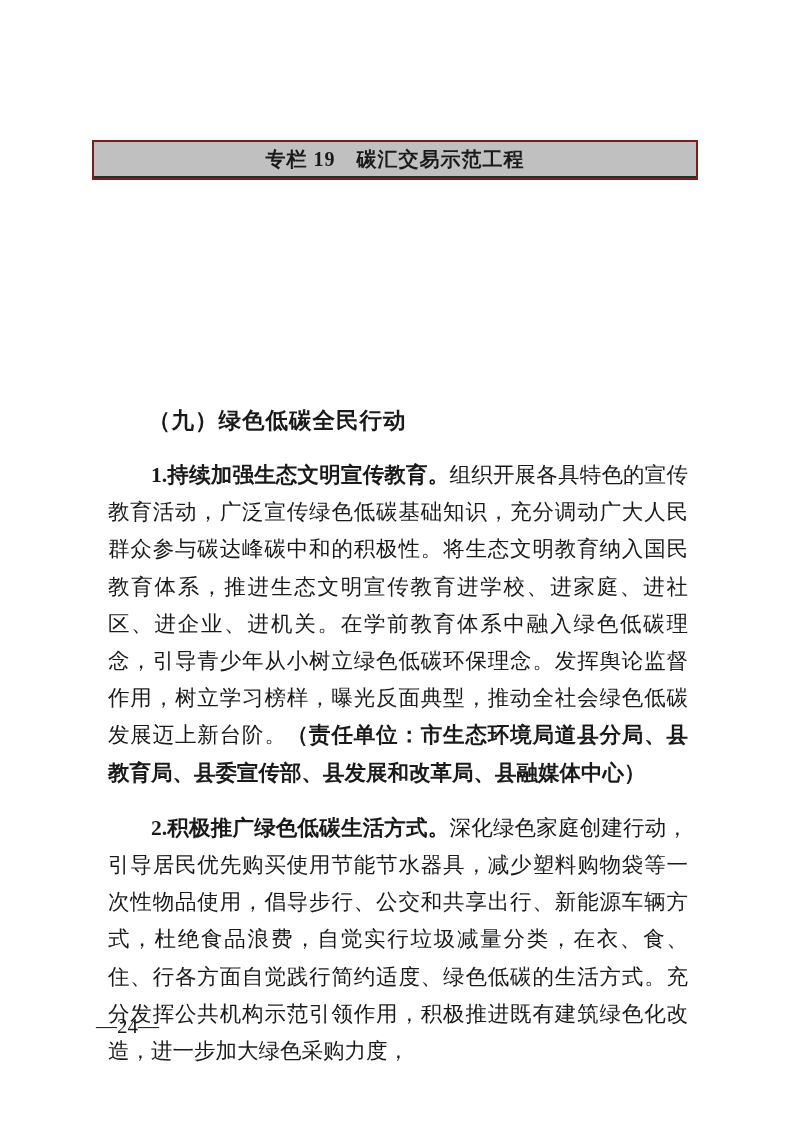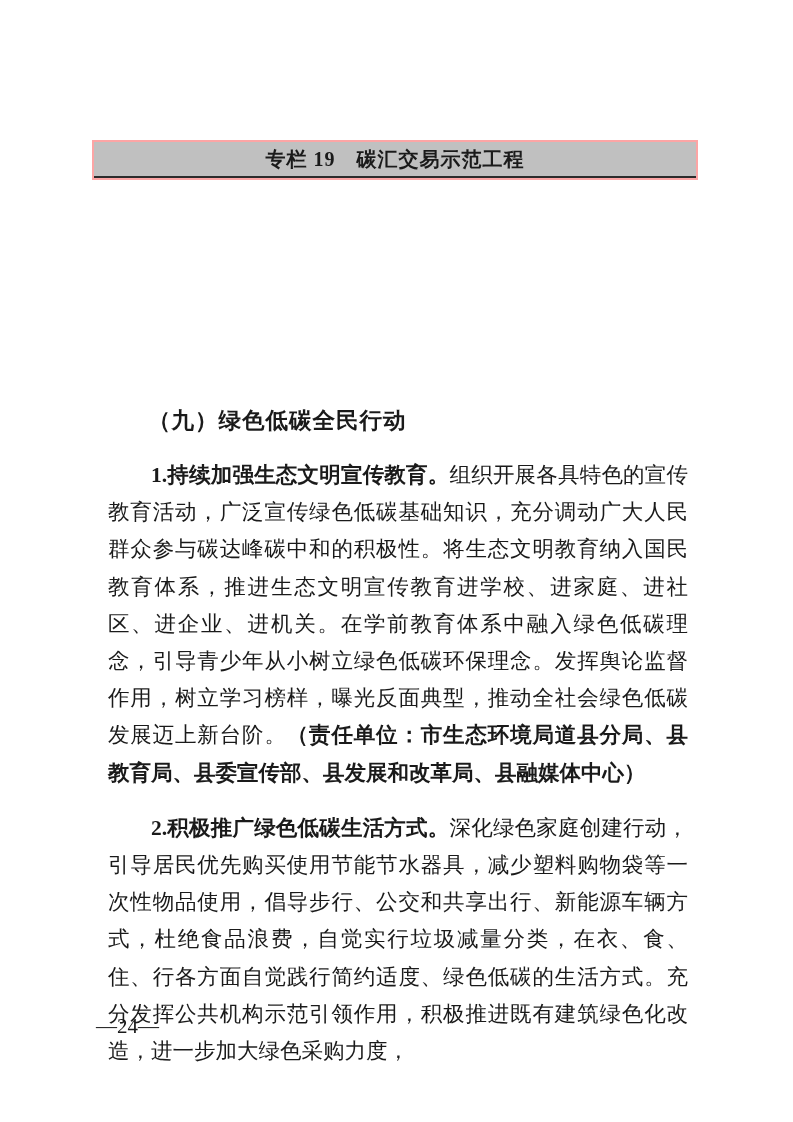--- a/index.html
+++ b/index.html
@@ -8,21 +8,21 @@
     width:793px;height:1122px;
     background:#ffffff;
     margin:0 auto;
     font-family:"Liberation Serif","DejaVu Serif",serif;
     color:#1a1a1a;
     overflow:hidden;
   }
   
   .panel{
     position:absolute;left:92px;top:140px;width:602px;
-    border:2px solid #fca5a5;
+    border:2px solid #7f1d1d;
     background:#ffffff;
   }
   .panel-header{
     background:#c0c0c0;
     border-bottom:2px solid #2b2b2b;
     height:34px;line-height:34px;
     text-align:center;
     font-weight:bold;
     font-size:20px;
     letter-spacing:1px;

